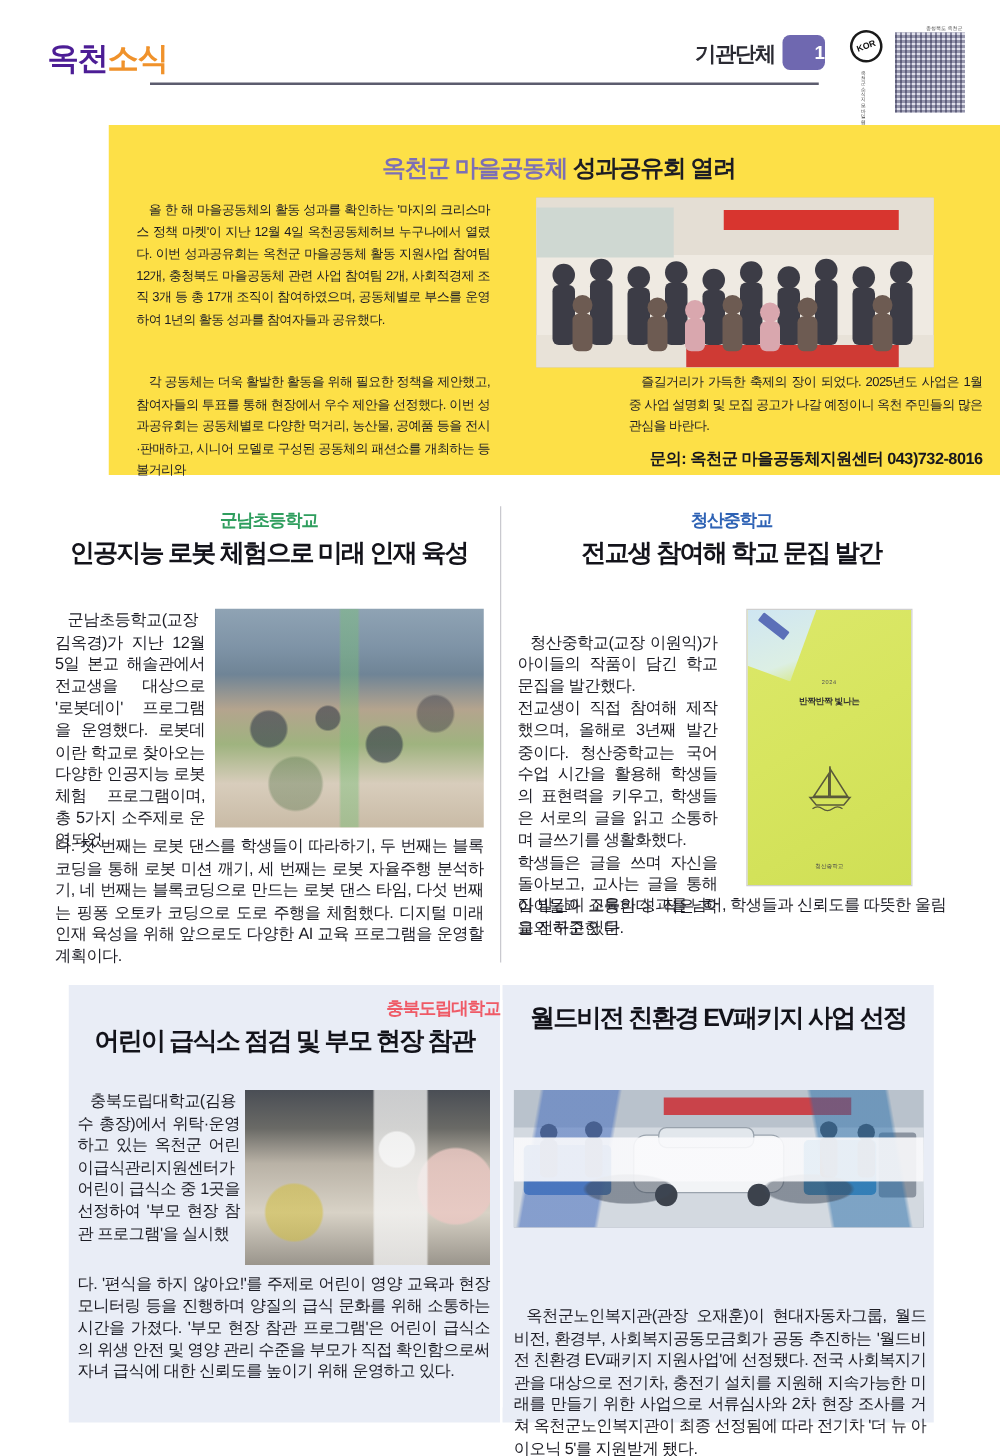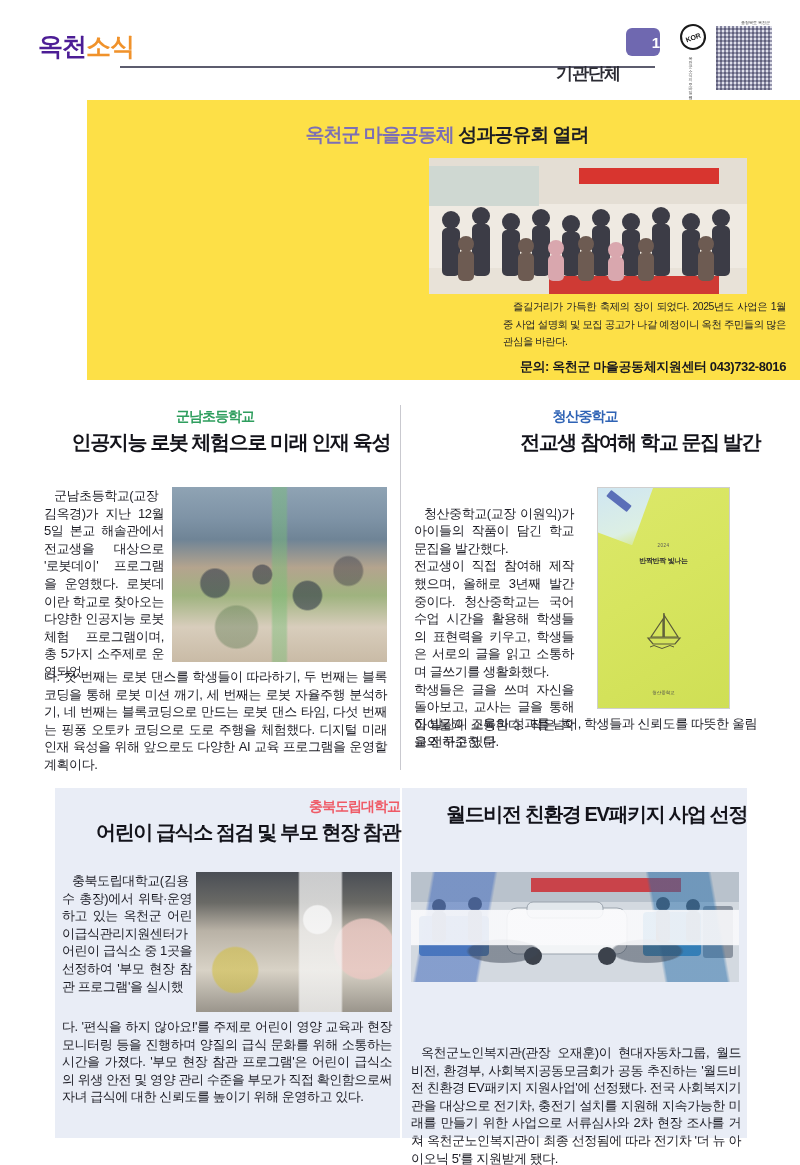--- a/index.html
+++ b/index.html
@@ -19,21 +19,21 @@
     white-space: nowrap;
   }
   .logo .l1 { color: #4c1d95; }
   .logo .l2 { color: #f0922b; }
   .header-rule {
     position: absolute; left: 120px; right: 145px; top: 66px;
     height: 1.5px; background: #5c5c6e;
   }
   .section-name {
     position: absolute; right: 180px; top: 32px;
-    font-size: 17px; font-weight: 700; color: #2b2b33; letter-spacing: -1px; margin-top: 30px;
+    font-size: 17px; font-weight: 700; color: #2b2b33; letter-spacing: -1px;
   }
   .page-num {
     position: absolute; right: 140px; top: 28px;
     width: 28px; height: 28px; border-radius: 6px;
     background: #6f68b0; color: #fff;
     font-size: 15px; font-weight: 700;
     display: flex; align-items: center; justify-content: center; padding-left: 34px;
   }
   .qr-block { position: absolute; right: 28px; top: 20px; width: 100px; height: 72px; }
   .qr-img {
@@ -85,21 +85,21 @@
     text-align: right; font-size: 13px; font-weight: 700; color: #17171e;
     letter-spacing: -0.4px;
   }
 
   
   .art {
     position: absolute; padding: 0;
   }
   .art-sub { text-align: center; font-size: 14px; font-weight: 700; letter-spacing: -1px; }
   .art-head {
-    text-align: right; font-size: 20px; font-weight: 700;
+    text-align: center; font-size: 20px; font-weight: 700;
     color: #13131a; letter-spacing: -1.4px; margin-top: 3px;
   }
   .art-text {
     font-size: 13px; line-height: 17.6px; color: #1c1c24;
     text-align: justify; letter-spacing: -0.45px;
   }
   .art-text p { text-indent: 10px; }
 
   .vdiv { position: absolute; width: 1px; background: #c9c9cf; }
   .blue-panel { position: absolute; background: #e9edf6; }
@@ -192,20 +192,23 @@
       <div class="qr-img"></div>
     </div>
   </div>
 
   <div class="feature">
     <div class="feature-title">
       <span class="org">옥천군 마을공동체</span>
       <span class="rest">성과공유회 열려</span>
     </div>
 
+    <div class="feat-col feat-left">
+      <p>올 한 해 마을공동체의 활동 성과를 확인하는 '마지의 크리스마스 정책 마켓'이 지난 12월 4일 옥천공동체허브 누구나에서 열렸다. 이번 성과공유회는 옥천군 마을공동체 활동 지원사업 참여팀 12개, 충청북도 마을공동체 관련 사업 참여팀 2개, 사회적경제 조직 3개 등 총 17개 조직이 참여하였으며, 공동체별로 부스를 운영하여 1년의 활동 성과를 참여자들과 공유했다.</p>
+    </div>
 
     <div class="feat-photo">
       <svg width="318" height="136" viewBox="0 0 318 136" preserveAspectRatio="none">
         <rect width="318" height="136" fill="#efeae2"></rect>
         <rect x="0" y="0" width="318" height="46" fill="#e4ded4"></rect>
         <rect x="150" y="10" width="140" height="16" fill="#d8352f"></rect>
         <rect x="0" y="8" width="110" height="40" fill="#cfd8d2"></rect>
         <rect x="0" y="110" width="318" height="26" fill="#e8e2d8"></rect>
         <rect x="120" y="118" width="170" height="18" fill="#cf3a34"></rect>
         <g fill="#3c3c46">
@@ -244,20 +247,23 @@
         </g>
         <g fill="#d9a7ae">
           <circle cx="127" cy="90" r="8"></circle>
             <rect x="119" y="97" width="16" height="26" rx="5"></rect>
           <circle cx="187" cy="92" r="8"></circle>
             <rect x="179" y="99" width="16" height="24" rx="5"></rect>
         </g>
       </svg>
     </div>
 
+    <div class="feat-col feat-left-2">
+      <p>각 공동체는 더욱 활발한 활동을 위해 필요한 정책을 제안했고, 참여자들의 투표를 통해 현장에서 우수 제안을 선정했다. 이번 성과공유회는 공동체별로 다양한 먹거리, 농산물, 공예품 등을 전시·판매하고, 시니어 모델로 구성된 공동체의 패션쇼를 개최하는 등 볼거리와</p>
+    </div>
 
     <div class="feat-col feat-right">
       <p>즐길거리가 가득한 축제의 장이 되었다. 2025년도 사업은 1월 중 사업 설명회 및 모집 공고가 나갈 예정이니 옥천 주민들의 많은 관심을 바란다.</p>
     </div>
 
     <div class="contact">문의: 옥천군 마을공동체지원센터 043)732-8016</div>
   </div>
 
   <div class="vdiv" style="left:400px; top:405px; height:365px;"></div>
 

